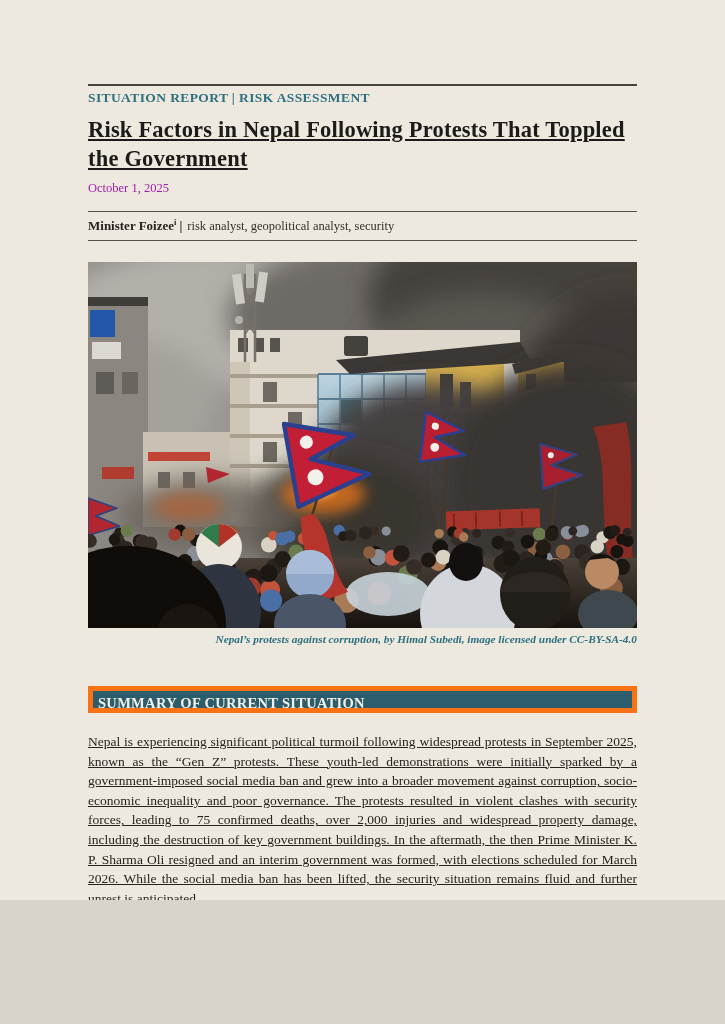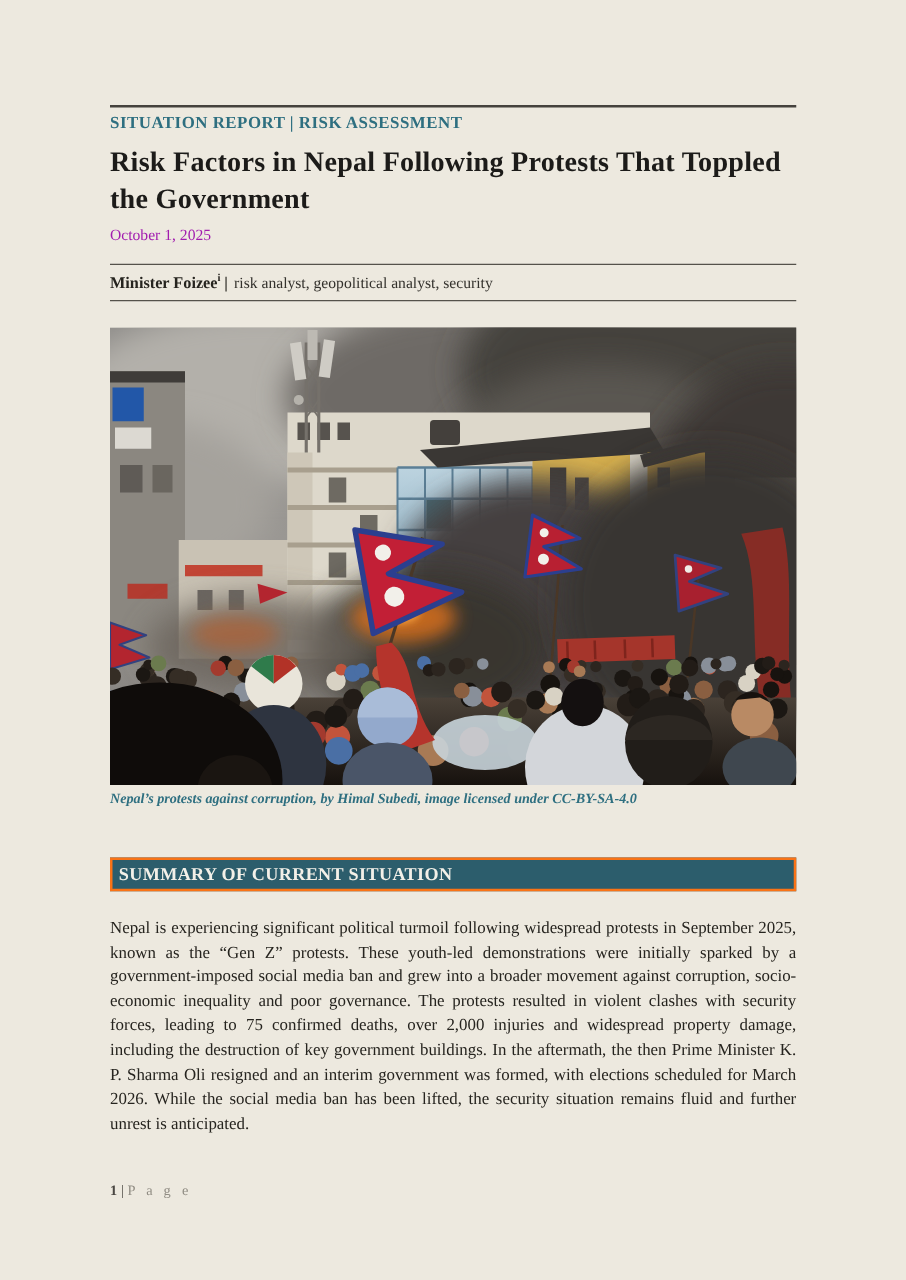--- a/index.html
+++ b/index.html
@@ -1,61 +1,61 @@
 <!DOCTYPE html>
 <html><head>
 <meta charset="utf-8">
 <style>
   html,body{margin:0;padding:0;background:#d8d4c9;}
   .page{
     position:relative;
-    width:725px;height:1024px;
+    width:725px;height:900px;
     background:#EDE9DF;
     overflow:hidden;
     font-family:"Liberation Serif","DejaVu Serif",serif;
     color:#26241F;
   }
   .col{position:absolute;left:88px;width:549px;}
 
   .top-rule{top:84px;border-top:2px solid #45423D;height:0;}
   .kicker{
     top:90px;font-size:13.5px;font-weight:bold;letter-spacing:.4px;
     color:#2E6F80;
   }
   .title{
     top:115px;font-size:22.5px;line-height:29px;font-weight:bold;
-    color:#1C1B19;letter-spacing:.2px;
+    color:#1C1B19;letter-spacing:.2px;text-decoration:underline;
   }
   .date{top:181px;font-size:12.5px;color:#a21caf;}
   .rule-a{top:211px;border-top:1.5px solid #55524B;height:0;}
   .byline{top:217px;font-size:13px;color:#26241F;}
   .byline .author{font-weight:bold;}
   .byline sup{font-size:8.5px;font-weight:bold;}
   .byline .sep{font-weight:bold;margin:0 5px 0 3px;}
   .byline .roles{font-size:12.5px;color:#33312C;}
   .rule-b{top:240px;border-top:1.5px solid #55524B;height:0;}
 
   .photo{top:262px;height:366px;line-height:0;}
   .photo svg{display:block;}
 
   .caption{
-    top:633px;text-align:left;font-size:11.3px;font-weight:bold;
+    top:633px;text-align:right;font-size:11.3px;font-weight:bold;
     font-style:italic;color:#2E6F80;
   }
 
   .section-bar{
     top:686px;height:27px;box-sizing:border-box;
-    background:#2C5D6C;border:2px solid #f97316;
+    background:#2C5D6C;border:5px solid #f97316;
     color:#F3F0E8;font-weight:bold;font-size:14.5px;line-height:24px;
     padding-left:5px;letter-spacing:.3px;
   }
 
   .body-text{
     top:732px;font-size:13.5px;line-height:19.6px;
-    text-align:justify;color:#26241F;
+    text-align:justify;color:#26241F;text-decoration:underline;
   }
 
   .footer{top:947px;text-align:left;font-size:11.5px;color:#908C83;}
   .footer .num{font-weight:bold;color:#4B4843;}
   .footer .sep{color:#4B4843;margin:0 3px;}
   .footer .pg{letter-spacing:3px;}
 </style>
 </head>
 <body>
 

